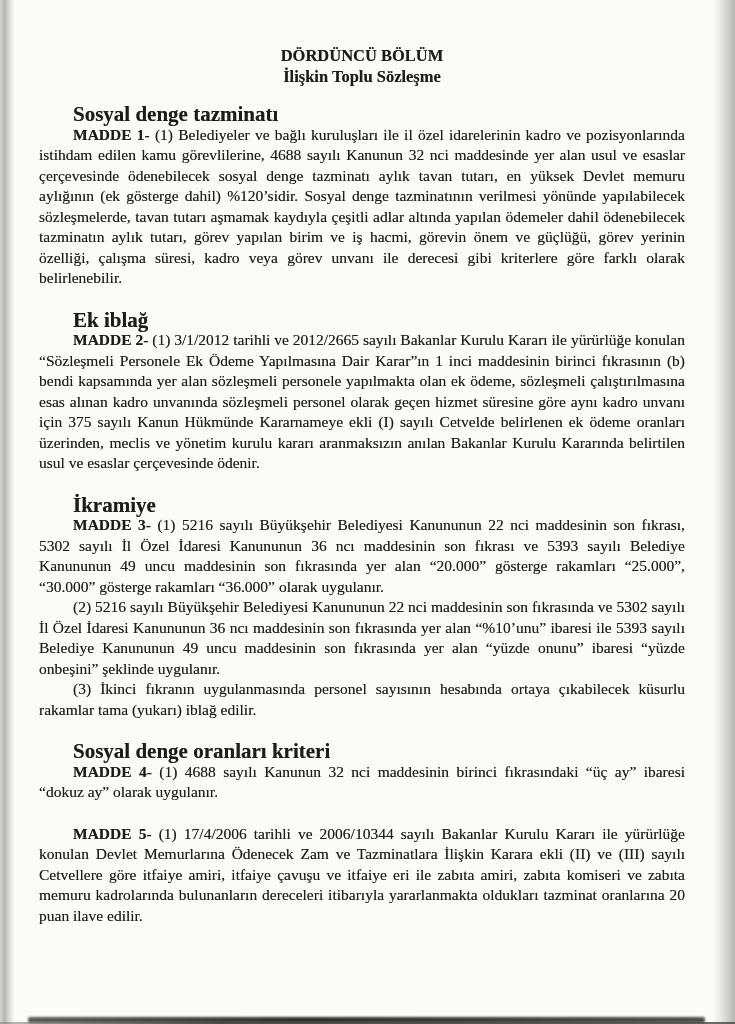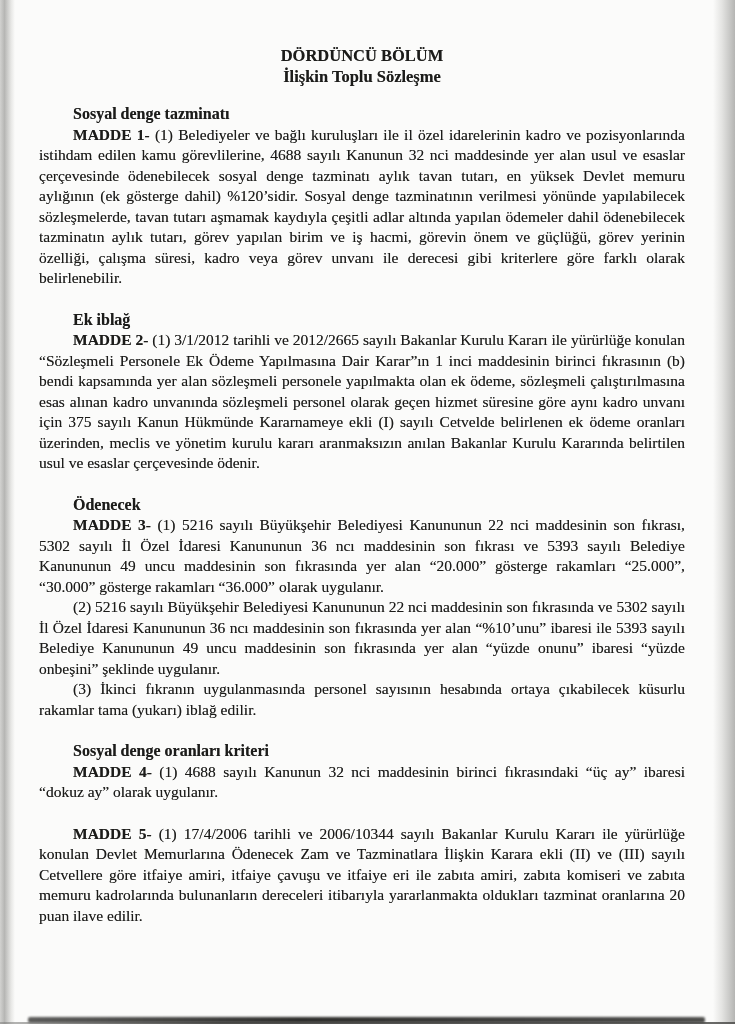--- a/index.html
+++ b/index.html
@@ -31,21 +31,21 @@
     font-weight: bold;
     font-size: 16.5px;
     line-height: 21px;
     margin: 0 0 17px 0;
   }
   .title-block div { margin: 0; }
   .section { margin-top: 21px; }
   .section.first { margin-top: 0; }
   .heading {
     font-weight: bold;
-    font-size: 16px;
+    font-size: 21px;
     margin: 0 0 0 34px;
     padding: 0;
     text-align: left;
   }
   .para {
     margin: 0;
     text-indent: 34px;
   }
   .lead { font-weight: bold; }
   
@@ -94,21 +94,21 @@
     <h2 class="heading">Sosyal denge tazminatı</h2>
     <p class="para"><span class="lead">MADDE 1-</span><span> (1) Belediyeler ve bağlı kuruluşları ile il özel idarelerinin kadro ve pozisyonlarında istihdam edilen kamu görevlilerine, 4688 sayılı Kanunun 32 nci maddesinde yer alan usul ve esaslar çerçevesinde ödenebilecek sosyal denge tazminatı aylık tavan tutarı, en yüksek Devlet memuru aylığının (ek gösterge dahil) %120’sidir. Sosyal denge tazminatının verilmesi yönünde yapılabilecek sözleşmelerde, tavan tutarı aşmamak kaydıyla çeşitli adlar altında yapılan ödemeler dahil ödenebilecek tazminatın aylık tutarı, görev yapılan birim ve iş hacmi, görevin önem ve güçlüğü, görev yerinin özelliği, çalışma süresi, kadro veya görev unvanı ile derecesi gibi kriterlere göre farklı olarak belirlenebilir.</span></p>
   </section>
 
   <section class="section">
     <h2 class="heading">Ek iblağ</h2>
     <p class="para"><span class="lead">MADDE 2-</span><span> (1) 3/1/2012 tarihli ve 2012/2665 sayılı Bakanlar Kurulu Kararı ile yürürlüğe konulan “Sözleşmeli Personele Ek Ödeme Yapılmasına Dair Karar”ın 1 inci maddesinin birinci fıkrasının (b) bendi kapsamında yer alan sözleşmeli personele yapılmakta olan ek ödeme, sözleşmeli çalıştırılmasına esas alınan kadro unvanında sözleşmeli personel olarak geçen hizmet süresine göre aynı kadro unvanı için 375 sayılı Kanun Hükmünde Kararnameye ekli (I) sayılı Cetvelde belirlenen ek ödeme oranları üzerinden, meclis ve yönetim kurulu kararı aranmaksızın anılan Bakanlar Kurulu Kararında belirtilen usul ve esaslar çerçevesinde ödenir.</span></p>
   </section>
 
   <section class="section">
-    <h2 class="heading">Ödenecek</h2>
+    <h2 class="heading">İkramiye</h2>
     <p class="para"><span class="lead">MADDE 3-</span><span> (1) 5216 sayılı Büyükşehir Belediyesi Kanununun 22 nci maddesinin son fıkrası, 5302 sayılı İl Özel İdaresi Kanununun 36 ncı maddesinin son fıkrası ve 5393 sayılı Belediye Kanununun 49 uncu maddesinin son fıkrasında yer alan “20.000” gösterge rakamları “25.000”, “30.000” gösterge rakamları “36.000” olarak uygulanır.</span></p>
     <p class="para"><span>(2) 5216 sayılı Büyükşehir Belediyesi Kanununun 22 nci maddesinin son fıkrasında ve 5302 sayılı İl Özel İdaresi Kanununun 36 ncı maddesinin son fıkrasında yer alan “%10’unu” ibaresi ile 5393 sayılı Belediye Kanununun 49 uncu maddesinin son fıkrasında yer alan “yüzde onunu” ibaresi “yüzde onbeşini” şeklinde uygulanır.</span></p>
     <p class="para"><span>(3) İkinci fıkranın uygulanmasında personel sayısının hesabında ortaya çıkabilecek küsurlu rakamlar tama (yukarı) iblağ edilir.</span></p>
   </section>
 
   <section class="section">
     <h2 class="heading">Sosyal denge oranları kriteri</h2>
     <p class="para"><span class="lead">MADDE 4-</span><span> (1) 4688 sayılı Kanunun 32 nci maddesinin birinci fıkrasındaki “üç ay” ibaresi “dokuz ay” olarak uygulanır.</span></p>
   </section>
 

